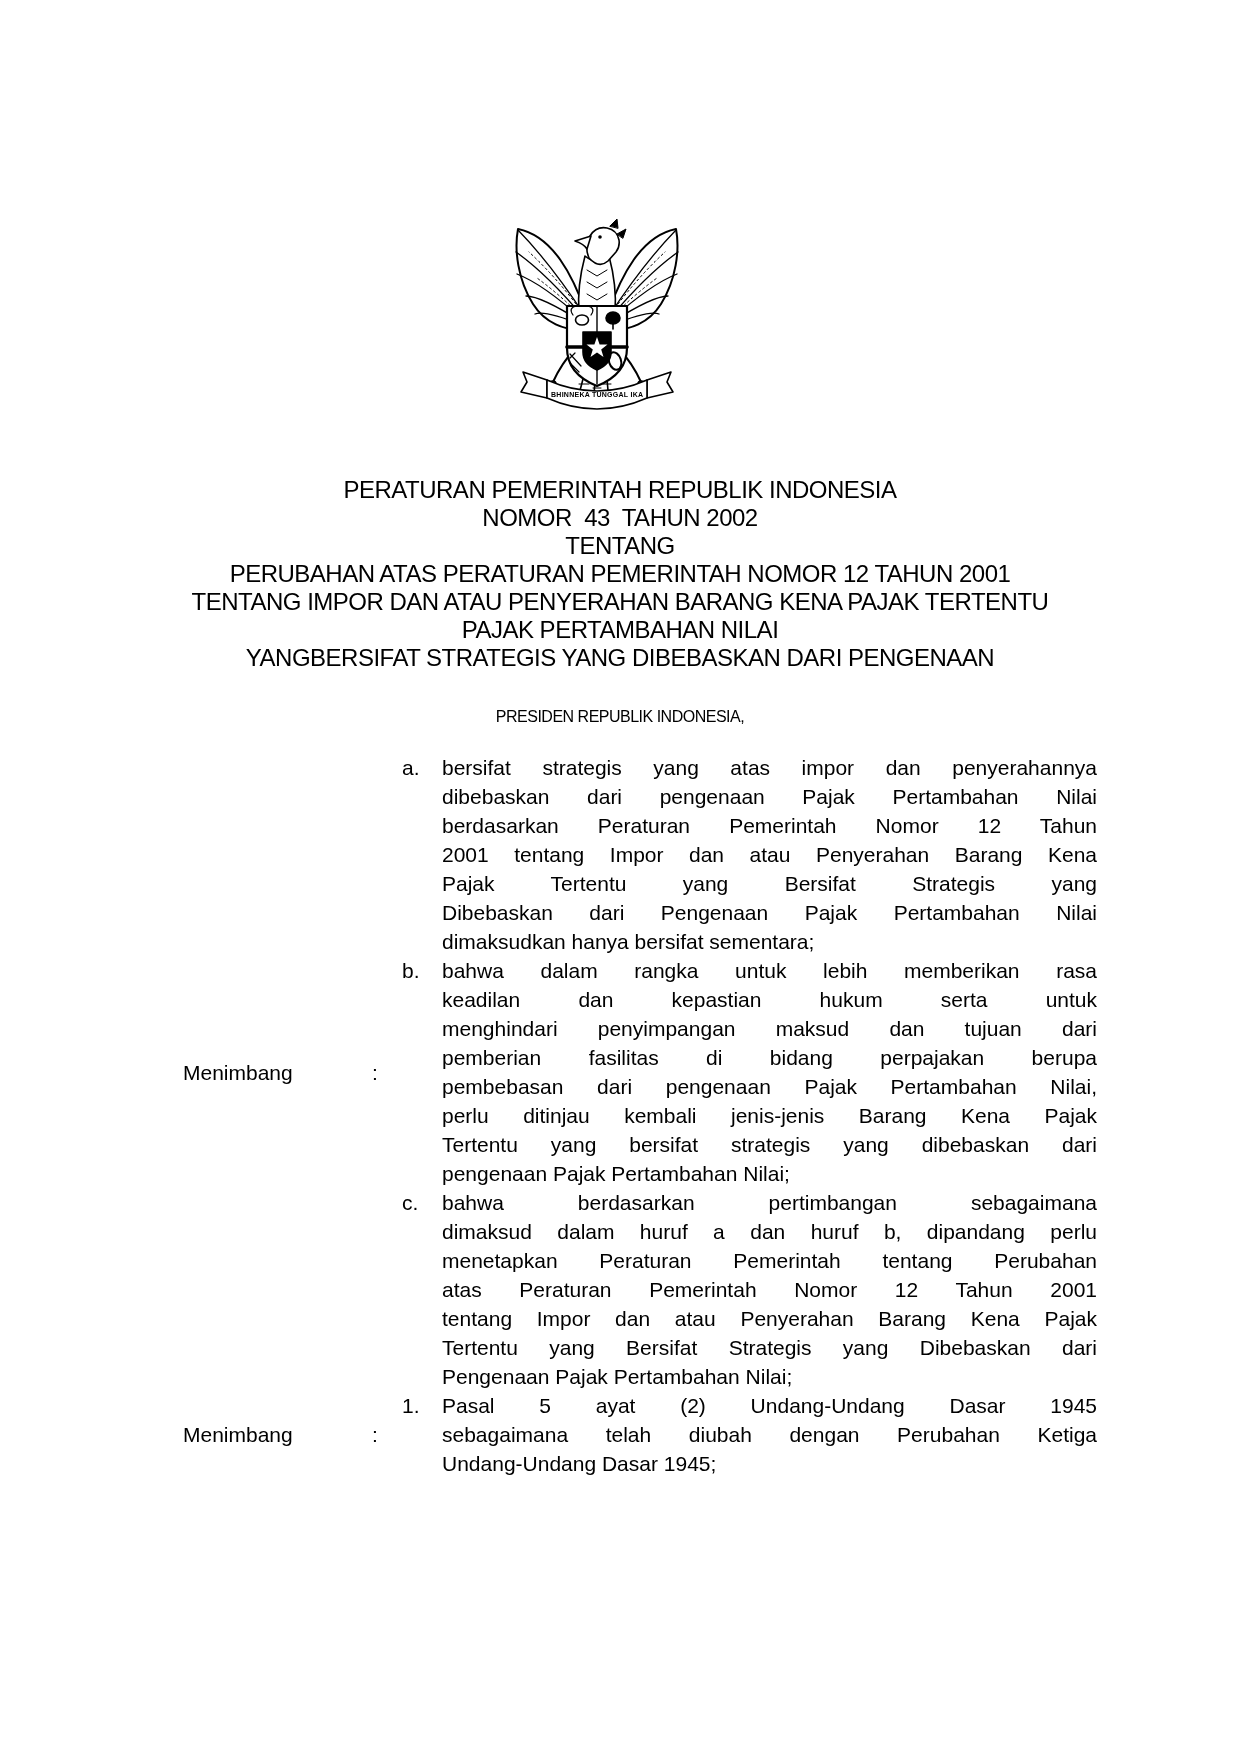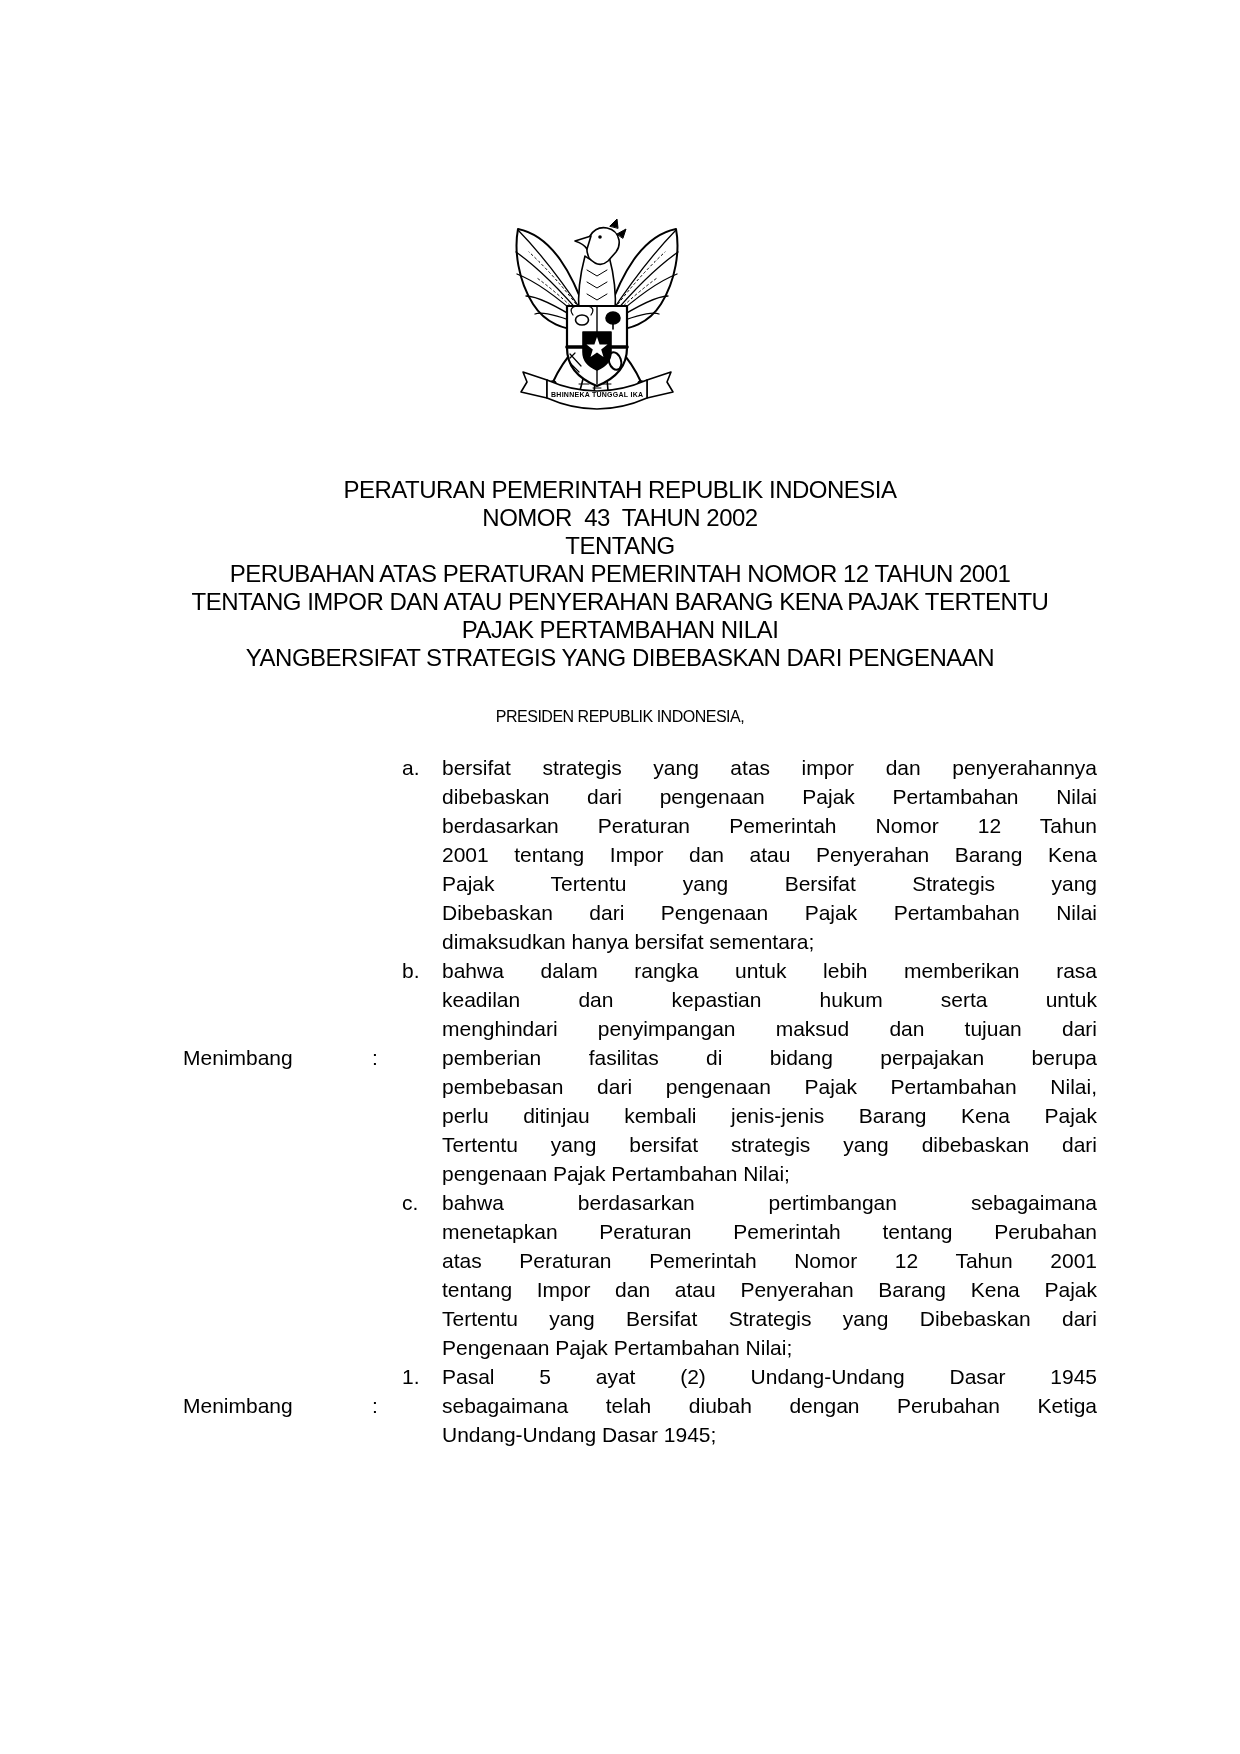--- a/index.html
+++ b/index.html
@@ -164,20 +164,21 @@
               <div class="jline">pembebasan dari pengenaan Pajak Pertambahan Nilai,</div>
               <div class="jline">perlu ditinjau kembali jenis-jenis Barang Kena Pajak</div>
               <div class="jline">Tertentu yang bersifat strategis yang dibebaskan dari</div>
               <div class="jline">pengenaan Pajak Pertambahan Nilai;</div>
             </div>
         </div>
         <div class="item">
           <div class="item-marker">c.</div>
           <div class="item-text">
               <div class="jline">bahwa berdasarkan pertimbangan sebagaimana</div>
+              <div class="jline">dimaksud dalam huruf a dan huruf b, dipandang perlu</div>
               <div class="jline">menetapkan Peraturan Pemerintah tentang Perubahan</div>
               <div class="jline">atas Peraturan Pemerintah Nomor 12 Tahun 2001</div>
               <div class="jline">tentang Impor dan atau Penyerahan Barang Kena Pajak</div>
               <div class="jline">Tertentu yang Bersifat Strategis yang Dibebaskan dari</div>
               <div class="jline">Pengenaan Pajak Pertambahan Nilai;</div>
             </div>
         </div>
       </div>
     </div>
 

